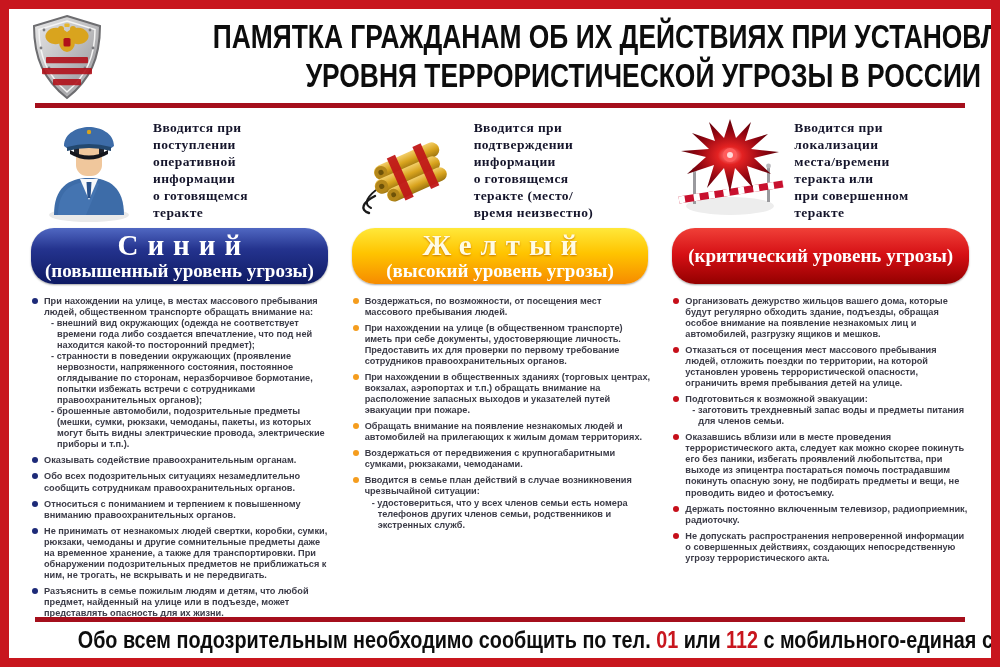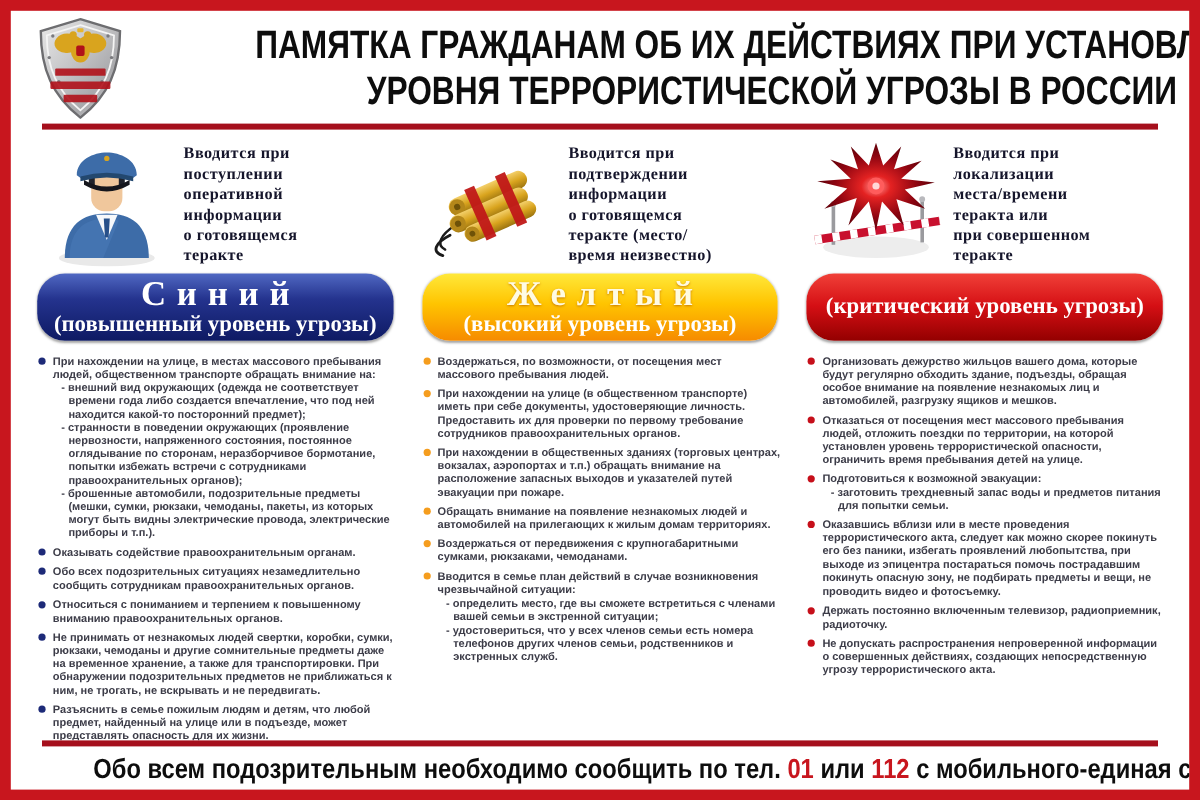--- a/index.html
+++ b/index.html
@@ -253,21 +253,20 @@
           <div class="item">
             <span class="dot"></span>
             <div class="item-body">
               <div class="item-text">Воздержаться от передвижения с крупногабаритными сумками, рюкзаками, чемоданами.</div>
             </div>
           </div>
           <div class="item">
             <span class="dot"></span>
             <div class="item-body">
               <div class="item-text">Вводится в семье план действий в случае возникновения чрезвычайной ситуации:</div>
-              <div class="subitem">определить место, где вы сможете встретиться с членами вашей семьи в экстренной ситуации;</div>
               <div class="subitem">удостовериться, что у всех членов семьи есть номера телефонов других членов семьи, родственников и экстренных служб.</div>
             </div>
           </div>
         </div>
     </section>
 
     <section class="col col-red">
       <div class="intro">
         <svg class="intro-icon" viewBox="0 0 110 104">
           <defs>
@@ -309,21 +308,21 @@
           <div class="item">
             <span class="dot"></span>
             <div class="item-body">
               <div class="item-text">Отказаться от посещения мест массового пребывания людей, отложить поездки по территории, на которой установлен уровень террористической опасности, ограничить время пребывания детей на улице.</div>
             </div>
           </div>
           <div class="item">
             <span class="dot"></span>
             <div class="item-body">
               <div class="item-text">Подготовиться к возможной эвакуации:</div>
-              <div class="subitem">заготовить трехдневный запас воды и предметов питания для попытки семьи.</div>
+              <div class="subitem">заготовить трехдневный запас воды и предметы питания для членов семьи.</div>
             </div>
           </div>
           <div class="item">
             <span class="dot"></span>
             <div class="item-body">
               <div class="item-text">Оказавшись вблизи или в месте проведения террористического акта, следует как можно скорее покинуть его без паники, избегать проявлений любопытства, при выходе из эпицентра постараться помочь пострадавшим покинуть опасную зону, не подбирать предметы и вещи, не проводить видео и фотосъемку.</div>
             </div>
           </div>
           <div class="item">
             <span class="dot"></span>

